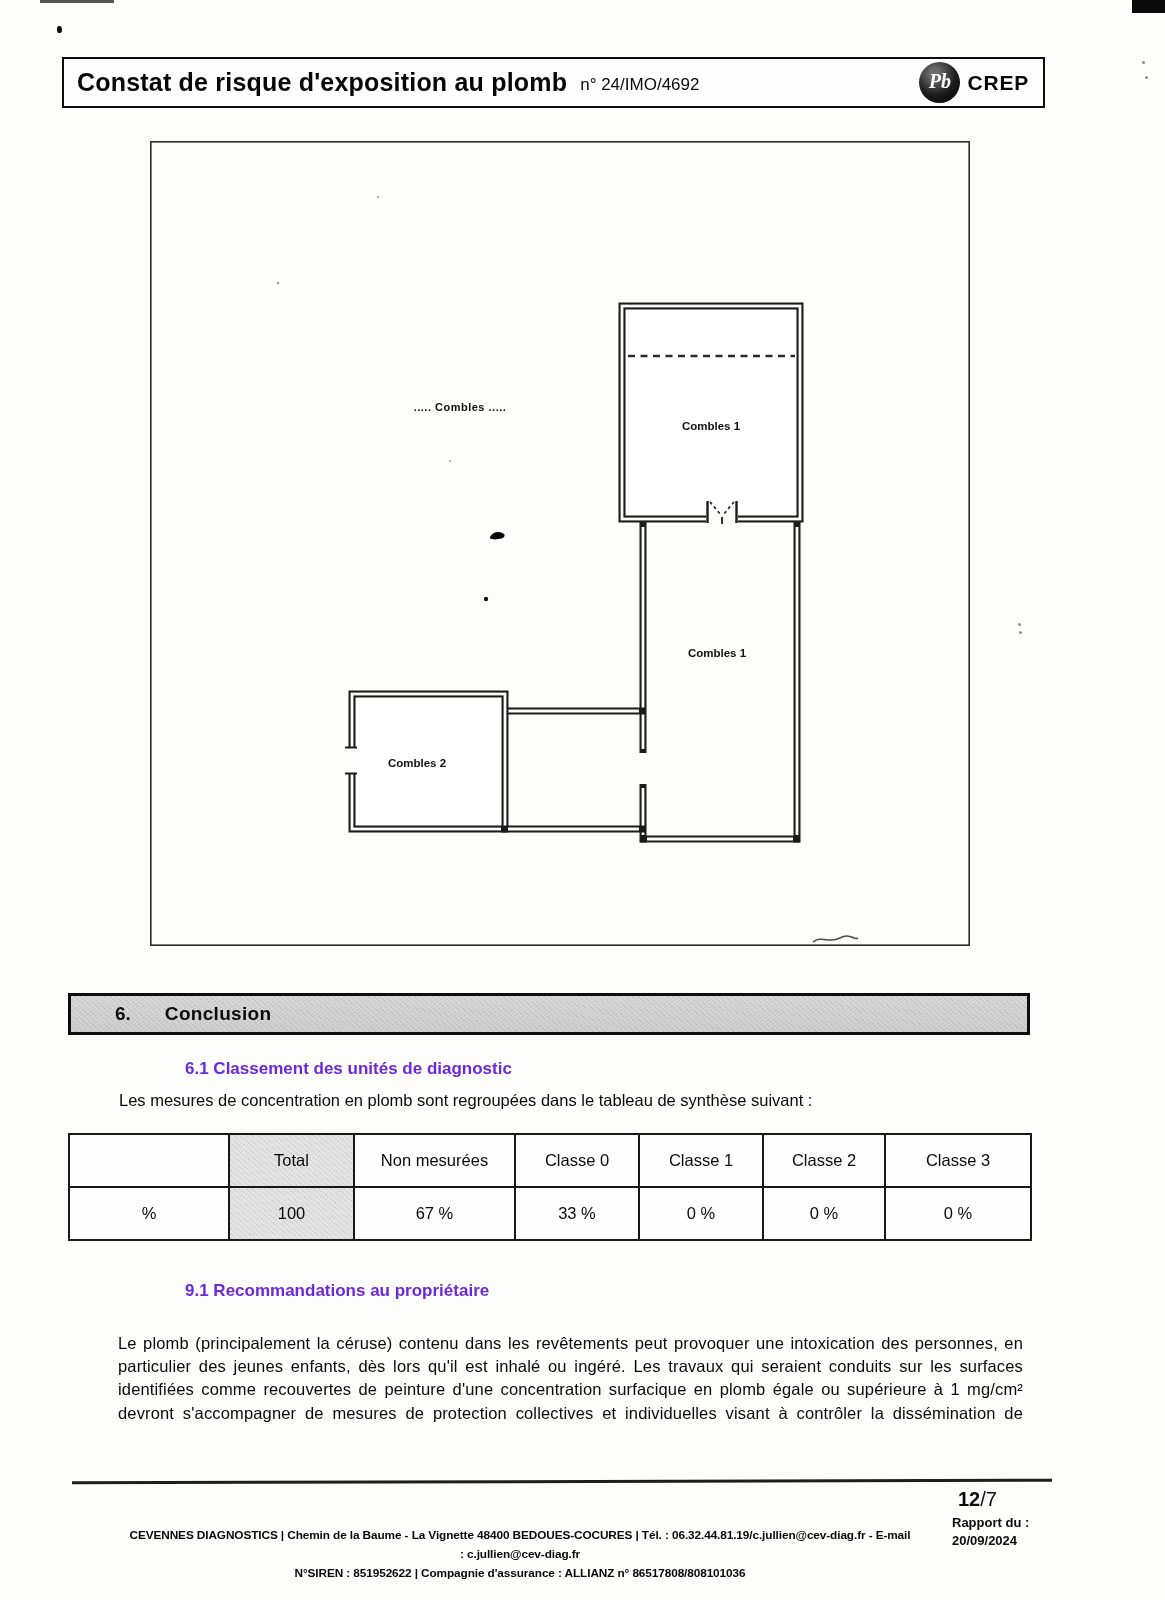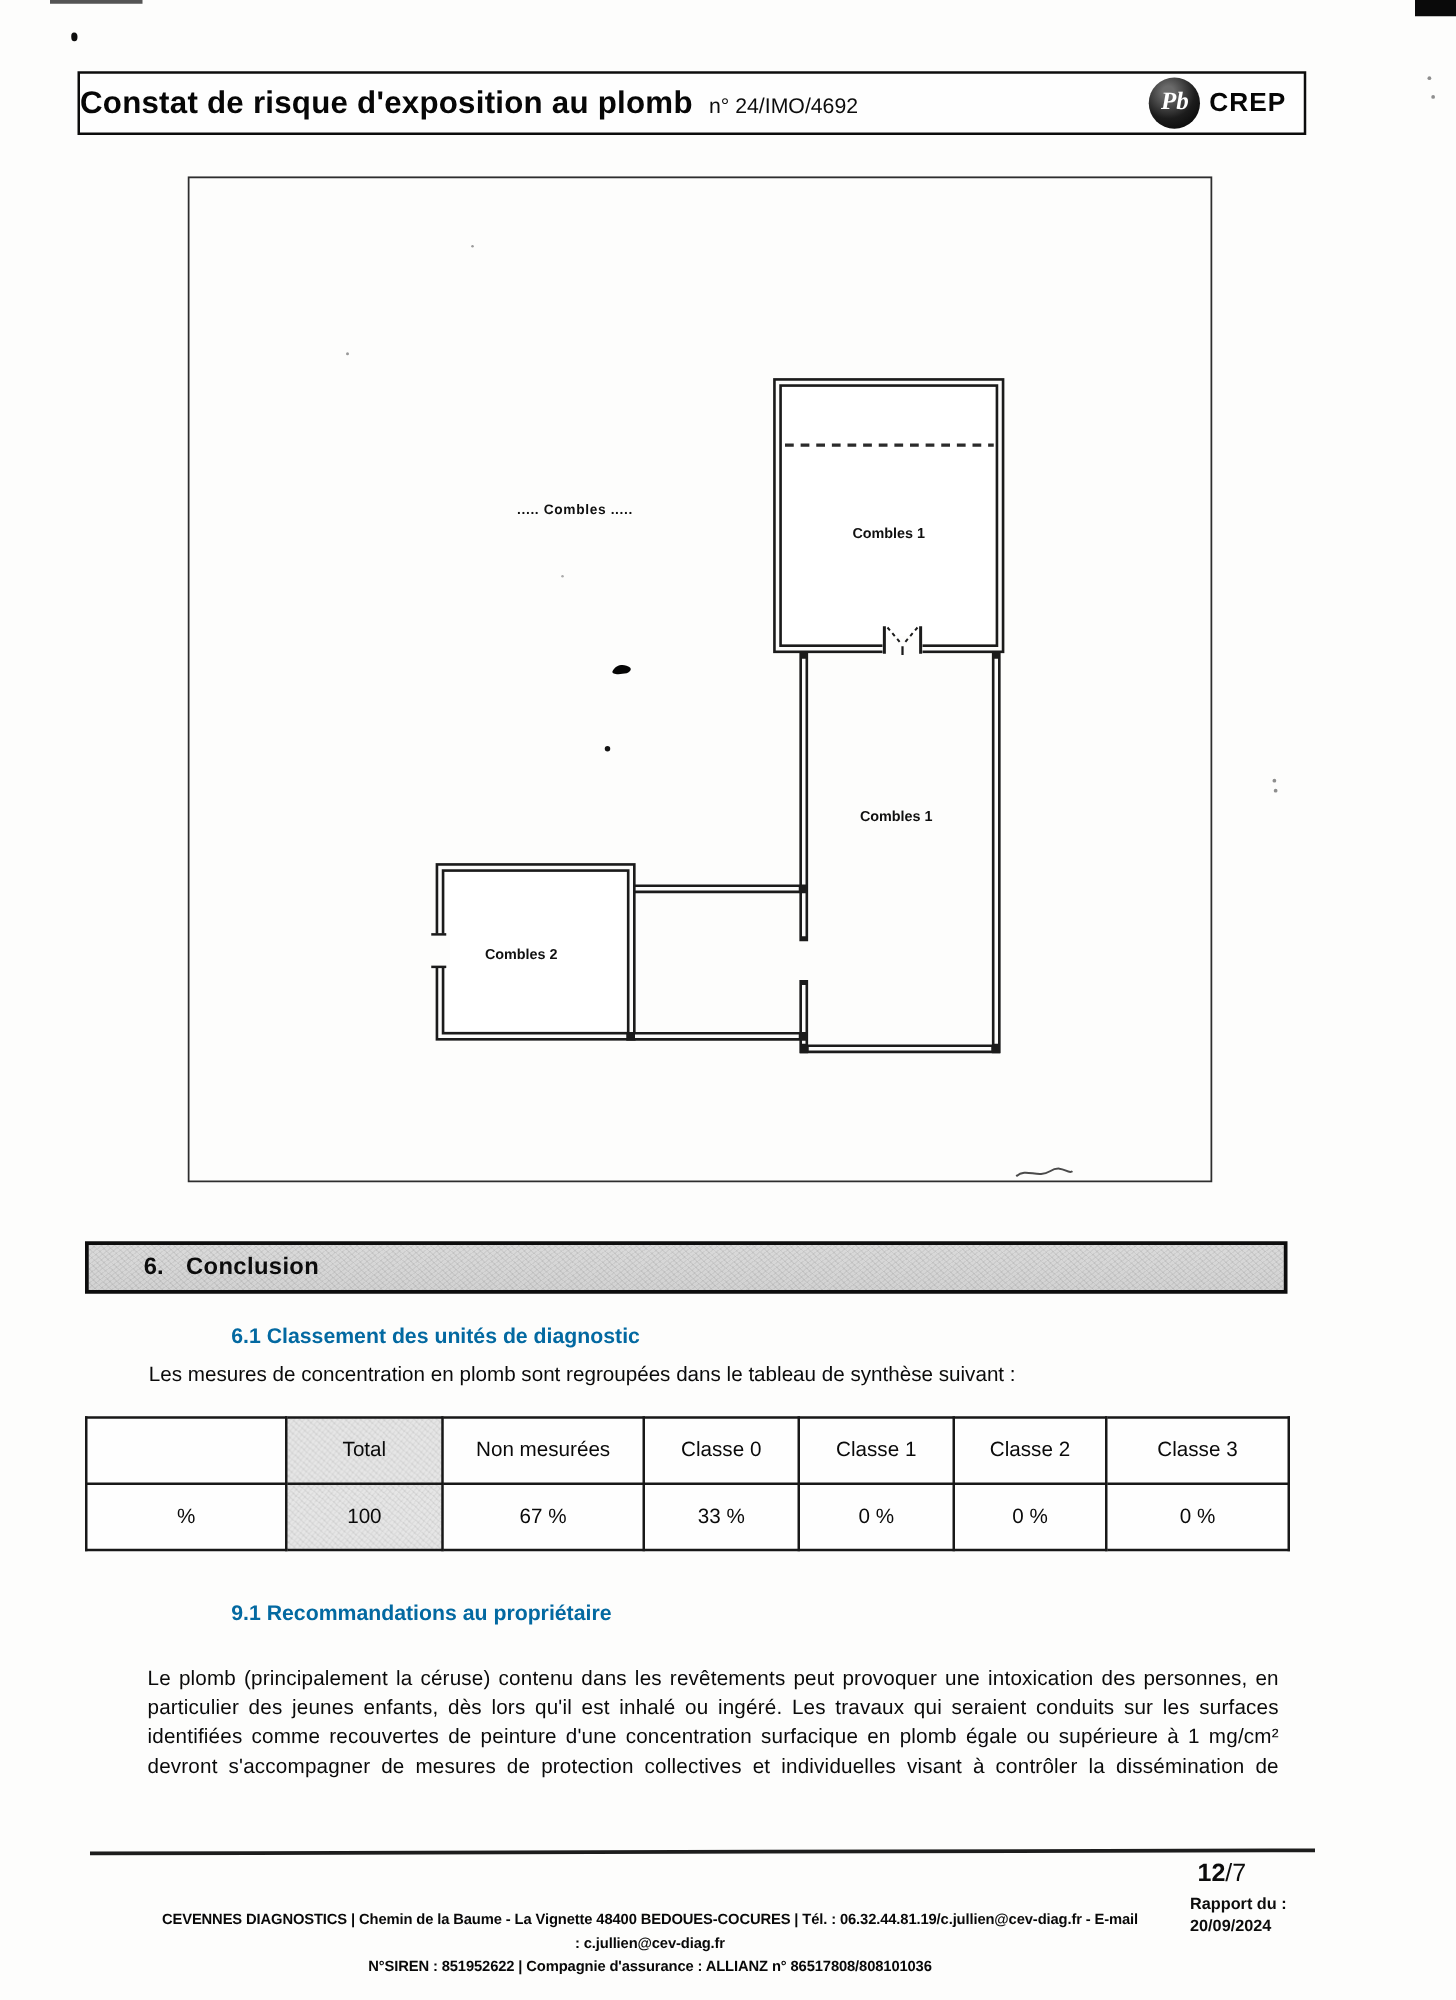--- a/index.html
+++ b/index.html
@@ -11,21 +11,21 @@
 
   
   .corner-black{left:1132px;top:0;width:33px;height:13px;background:#0a0a0a;}
   .edge-line{left:40px;top:0;width:74px;height:2.5px;background:#2b2b2b;opacity:.8;}
   .stray-dot{left:57px;top:26px;width:5px;height:7px;background:#0d0d0d;border-radius:45% 55% 50% 50%;}
   .speck{width:3px;height:3px;border-radius:50%;background:#8e8e8e;}
 
   
   .header-box{
     left:62px;top:57px;width:983px;height:51px;border:2.5px solid #0c0c0c;background:#fefefe;
-    display:flex;align-items:center;box-sizing:border-box;
+    display:flex;align-items:center;box-sizing:border-box;padding-left:13px;
   }
   .title{font-size:25px;font-weight:700;letter-spacing:.2px;color:#070707;white-space:nowrap;}
   .doc-num{font-size:17px;font-weight:400;margin-left:13px;white-space:nowrap;position:relative;top:2px;}
   .logo-wrap{margin-left:auto;display:flex;align-items:center;margin-right:14px;}
   .pb-circle{
     width:41px;height:41px;border-radius:50%;
     background:radial-gradient(circle at 38% 28%, #6a6a6a 0 12%, #1c1c1c 55%, #000 100%);
     display:flex;align-items:center;justify-content:center;
   }
   .pb-circle span{
@@ -43,23 +43,23 @@
   
   .concl-bar{
     left:68px;top:993px;width:962px;height:42px;box-sizing:border-box;border:3px solid #0d0d0d;
     background:
       repeating-linear-gradient(43deg, rgba(0,0,0,.055) 0 1px, rgba(0,0,0,0) 1px 4px),
       repeating-linear-gradient(-37deg, rgba(0,0,0,.05) 0 1px, rgba(0,0,0,0) 1px 3px),
       linear-gradient(#dadada,#d2d2d2);
     display:flex;align-items:center;padding-left:44px;
   }
   .concl-bar .num{font-size:19px;font-weight:700;}
-  .concl-bar .ttl{font-size:19px;font-weight:700;margin-left:18px;letter-spacing:.3px;}
-
-  .h-sub{font-size:17px;font-weight:700;color:#0369a1;white-space:nowrap;}
+  .concl-bar .ttl{font-size:19px;font-weight:700;margin-left:34px;letter-spacing:.3px;}
+
+  .h-sub{font-size:17px;font-weight:700;color:#6d28d9;white-space:nowrap;}
   .sub1{left:185px;top:1059px;}
   .sub2{left:185px;top:1281px;}
   .intro{left:119px;top:1091px;font-size:16.5px;white-space:nowrap;color:#0b0b0b;}
 
   
   .tbl-wrap{left:68px;top:1133px;}
   table.tbl{border-collapse:collapse;border:2.5px solid #121212;table-layout:fixed;width:962px;background:#fefefe;}
   table.tbl td{border:2px solid #181818;text-align:center;vertical-align:middle;font-size:16.5px;color:#0a0a0a;padding:12px;}
   table.tbl tr.head td{height:27px;}
   table.tbl tr.mid td{height:64px;}

